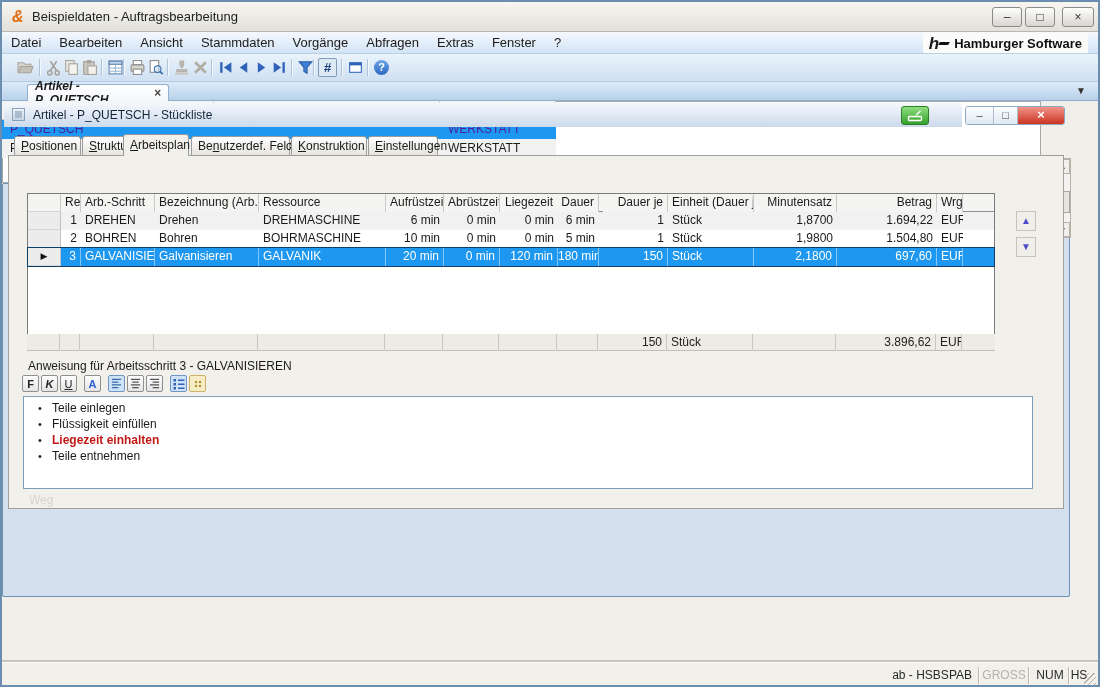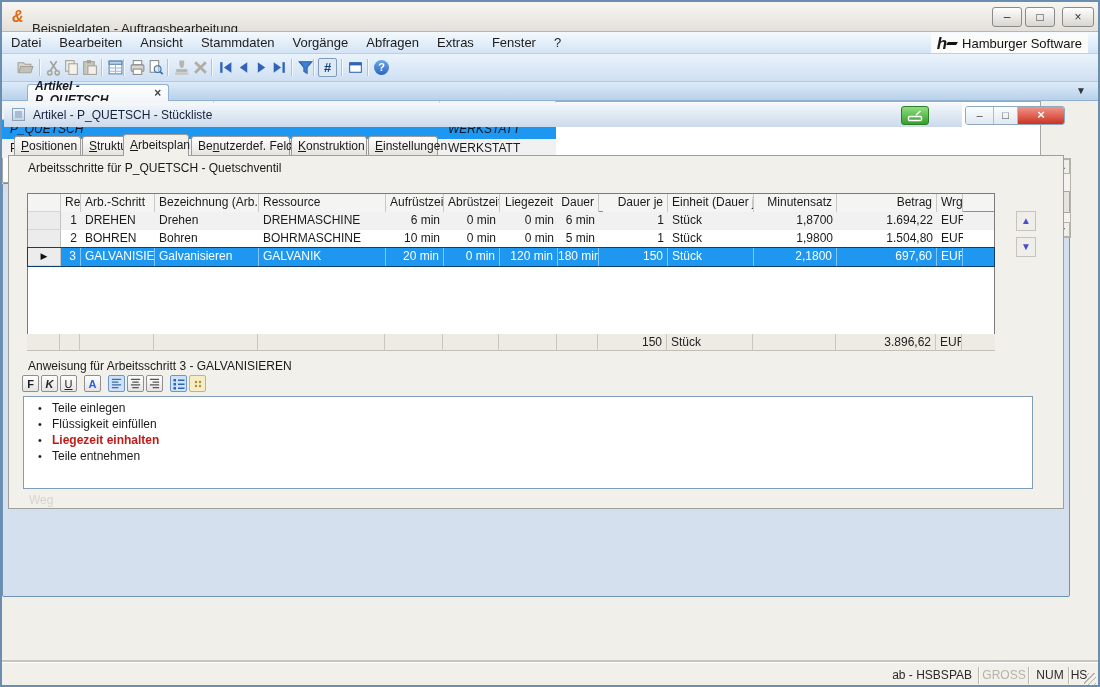--- a/index.html
+++ b/index.html
@@ -4,31 +4,31 @@
 <style>
   html,body{margin:0;padding:0;background:#9aa7b4;}
   *{box-sizing:border-box;}
   #stage{position:relative;width:1100px;height:687px;background:#f1efe9;
     font-family:"Liberation Sans","DejaVu Sans",sans-serif;font-size:12px;color:#1a1a1a;
     border:2px solid #6b8db0;outline:1px solid #32587e;overflow:hidden;}
   .abs{position:absolute;}
   
   #titlebar{left:0;top:0;width:1096px;height:30px;background:linear-gradient(#f7f6f2,#e2e0d9);border-bottom:1px solid #b9b6ae;}
   #app-icon{left:10px;top:6px;font-weight:bold;font-style:italic;font-size:16px;color:#e06a10;}
-  #win-title{left:30px;top:0;line-height:30px;font-size:13px;color:#222;margin-top:12px;}
+  #win-title{left:30px;top:0;line-height:30px;font-size:13px;color:#222;}
   .winbtn{top:5px;height:20px;border:1px solid #8a8a8a;border-radius:3px;background:linear-gradient(#fefefe,#d8d6cf);
     text-align:center;line-height:18px;font-size:12px;color:#333;}
   
   #menubar{left:0;top:30px;width:1096px;height:22px;background:linear-gradient(#f4f9fe,#d3e4f5);border-bottom:1px solid #bcd0e4;display:flex;align-items:center;}
   .menu-item{padding:0 9px;line-height:22px;font-size:13px;color:#1c1c1c;}
   #brand{position:absolute;right:10px;top:1px;height:20px;background:#fbfbf9;display:flex;align-items:center;padding:0 6px;}
   #brand-glyph{display:flex;align-items:center;margin-right:5px;}
   #brand-glyph b{font-style:italic;font-size:17px;line-height:17px;}
   .hs-bar{width:10px;height:3px;background:#111;transform:skewX(-30deg);margin:1px 0;}
-  #brand-text{font-weight:normal;font-size:13px;color:#111;}
+  #brand-text{font-weight:bold;font-size:13px;color:#111;}
   
   #toolbar{left:0;top:52px;width:1096px;height:28px;background:linear-gradient(#eaf3fc,#cfe0f2);border-bottom:1px solid #b4c9de;}
   .tbtn{position:absolute;top:4px;width:19px;height:19px;display:flex;align-items:center;justify-content:center;}
   .tsep{position:absolute;top:5px;width:1px;height:17px;background:#aec3d8;box-shadow:1px 0 0 #f3f8fd;}
   .tbtn.pressed{border:1px solid #7f9db9;background:#dde9f5;border-radius:2px;}
   .help-circle{width:15px;height:15px;border-radius:50%;background:linear-gradient(#6fa6e8,#2a66c0);color:#fff;font-weight:bold;font-size:11px;text-align:center;line-height:15px;}
   .hash-glyph{font-weight:bold;font-size:13px;color:#17407c;}
   
   #tabbar{left:0;top:80px;width:1096px;height:19px;background:linear-gradient(#ddebf9,#b7d1ea);border-bottom:1px solid #8fb0d0;font-style:italic;}
   #main-tab{left:25px;top:2px;width:142px;height:17px;background:linear-gradient(#ffffff,#f3f6fa);border:1px solid #8fb0d0;border-bottom:none;border-radius:3px 3px 0 0;display:flex;align-items:center;padding:0 7px;}
@@ -40,21 +40,21 @@
   #search-input{left:160px;top:26px;width:285px;height:20px;border:1px solid #7f9db9;background:#fff;font-family:inherit;font-size:12px;padding:1px 4px;}
   #refresh-btn{left:452px;top:26px;width:20px;height:20px;border:1px solid #7f9db9;background:linear-gradient(#fdfefe,#e4eef8);display:flex;align-items:center;justify-content:center;}
   
   #results{left:14px;top:56px;width:1039px;height:82px;background:#fff;border:1px solid #a6a6a6;}
   #res-header{position:absolute;left:0;top:0;width:554px;height:19px;background:#f4f4f3;border-bottom:1px solid #c2c2c2;border-right:1px solid #c2c2c2;}
   .res-row{position:absolute;left:0;height:19px;line-height:19px;width:554px;}
   .rc{position:absolute;top:0;height:19px;padding:0 8px;white-space:nowrap;overflow:hidden;line-height:19px;}
   .rc1{left:0;width:212px;} .rc2{left:212px;width:226px;} .rc3{left:438px;width:116px;}
   #res-header .rc{border-right:1px solid #d2d2d2;}
   #res-header .rc1{padding-left:14px;}
-  .res-sel{background:#1d97ef;color:#0f172a;font-style:italic;}
+  .res-sel{background:#1d97ef;color:#4c1d95;}
   .res-alt{background:#f1f1f1;}
   
   #res-scroll{left:1053px;top:57px;width:16px;height:80px;background:#f4f3f1;border:1px solid #b5b2aa;}
   .sb-btn{position:absolute;left:0;width:14px;height:15px;background:#f0efec;border:1px solid #b5b2aa;text-align:center;font-size:7px;line-height:14px;color:#555;}
   #sb-thumb{position:absolute;left:0;top:32px;width:14px;height:22px;background:#e6e4df;border:1px solid #a8a59d;}
   
   #detail{left:18px;top:143px;width:1068px;height:414px;background:#d4e0ee;border:1px solid #6e92b5;border-radius:2px;}
   #detail-titlebar{position:absolute;left:2px;top:2px;width:958px;height:24px;background:linear-gradient(#f4f8fc,#ccdaeb);display:flex;align-items:center;}
   #detail-icon{position:absolute;left:8px;top:5px;width:13px;height:13px;border:1px solid #8aa2bd;background:linear-gradient(#eef3f8,#c7d4e2);}
   #detail-icon i{position:absolute;left:2px;top:2px;width:7px;height:7px;background:#a9bccf;display:block;}
@@ -322,21 +322,20 @@
       </div>
 
       <div class="dtab" style="left:12px;width:67px;"><span></span><u>P</u><span>ositionen</span></div>
       <div class="dtab" style="left:80px;width:46px;"><span></span><u>S</u><span>truktur</span></div>
       <div class="dtab active" style="left:121px;width:66px;"><span></span><u>A</u><span>rbeitsplan</span></div>
       <div class="dtab" style="left:189px;width:99px;"><span>Be</span><u>n</u><span>utzerdef. Felder</span></div>
       <div class="dtab" style="left:289px;width:76px;"><span></span><u>K</u><span>onstruktion</span></div>
       <div class="dtab" style="left:366px;width:70px;"><span></span><u>E</u><span>instellungen</span></div>
 
       <div id="panel">
-        <span class="abs" style="left:19px;top:5px;">Arbeitsschritte für P_QUETSCH - Quetschventil</span>
 
         <div id="ws-table">
           <div id="ws-header" class="ws-row">
             <span class="wc k-sel"></span>
             <span class="wc k-re" style="text-align:left;">Re</span>
             <span class="wc k-schritt">Arb.-Schritt</span>
             <span class="wc k-bez">Bezeichnung (Arb.-Sc</span>
             <span class="wc k-res">Ressource</span>
             <span class="wc k-auf">Aufrüstzeit</span>
             <span class="wc k-ab">Abrüstzeit</span>

